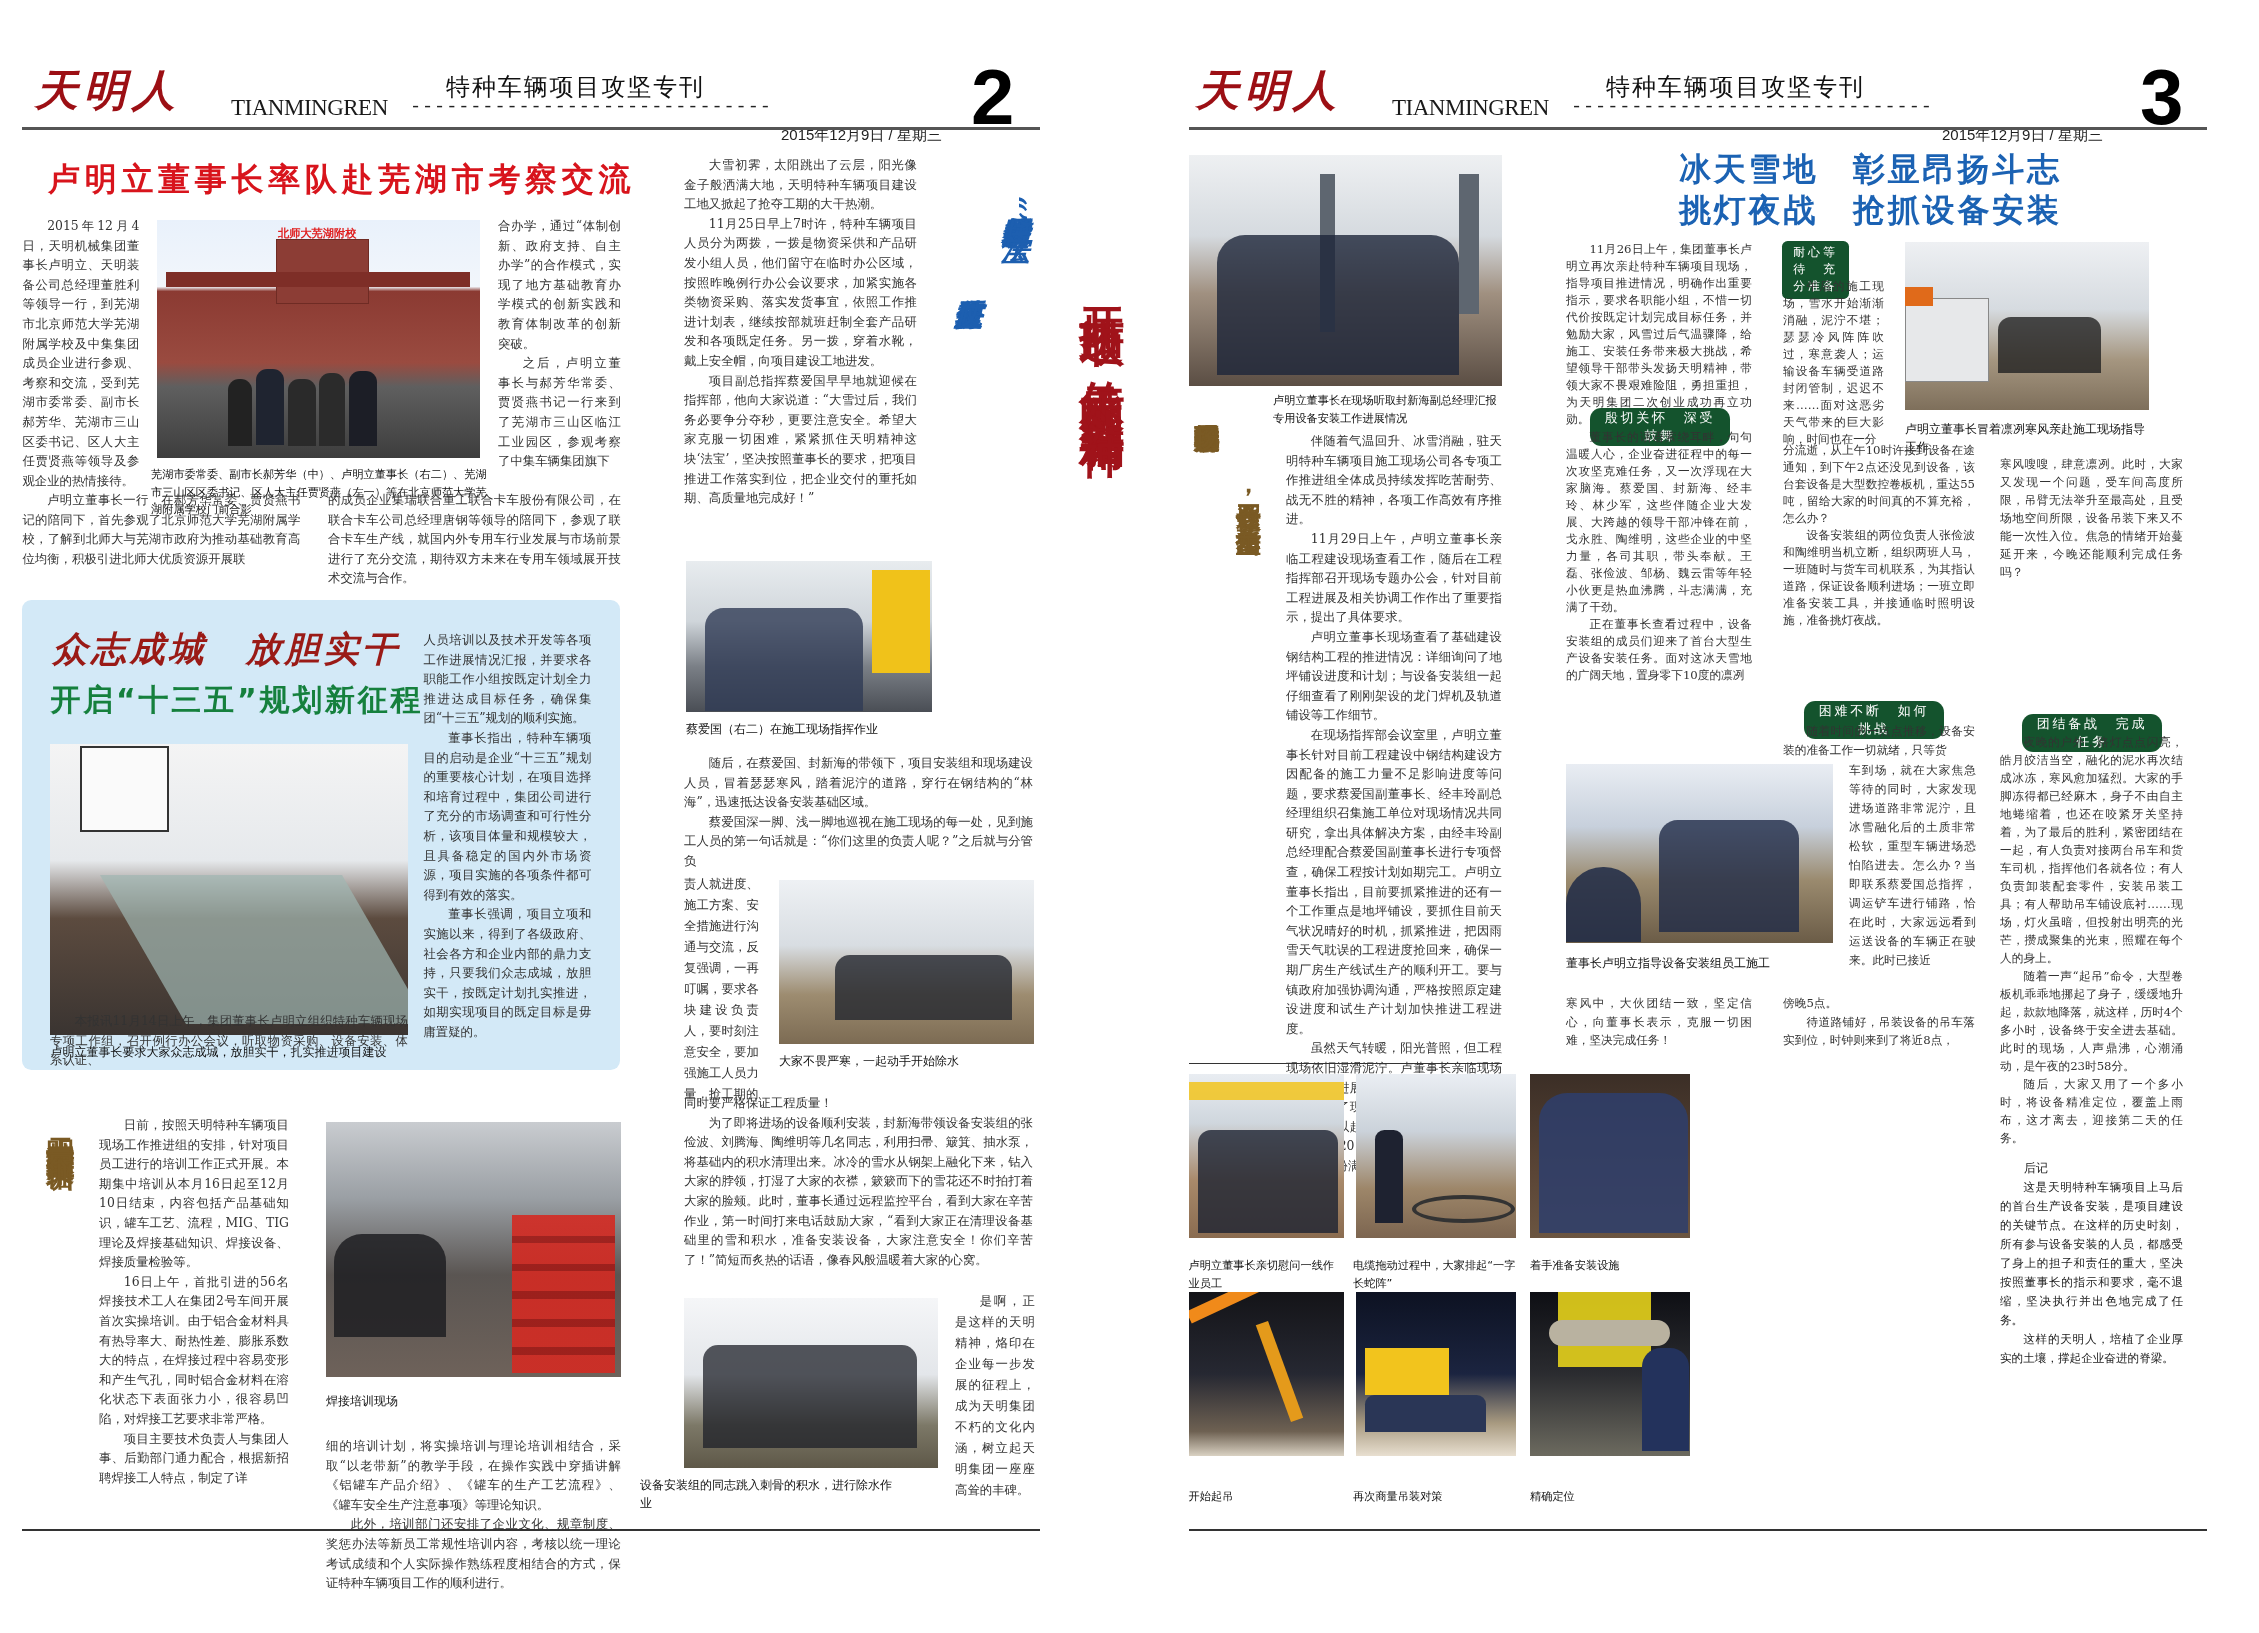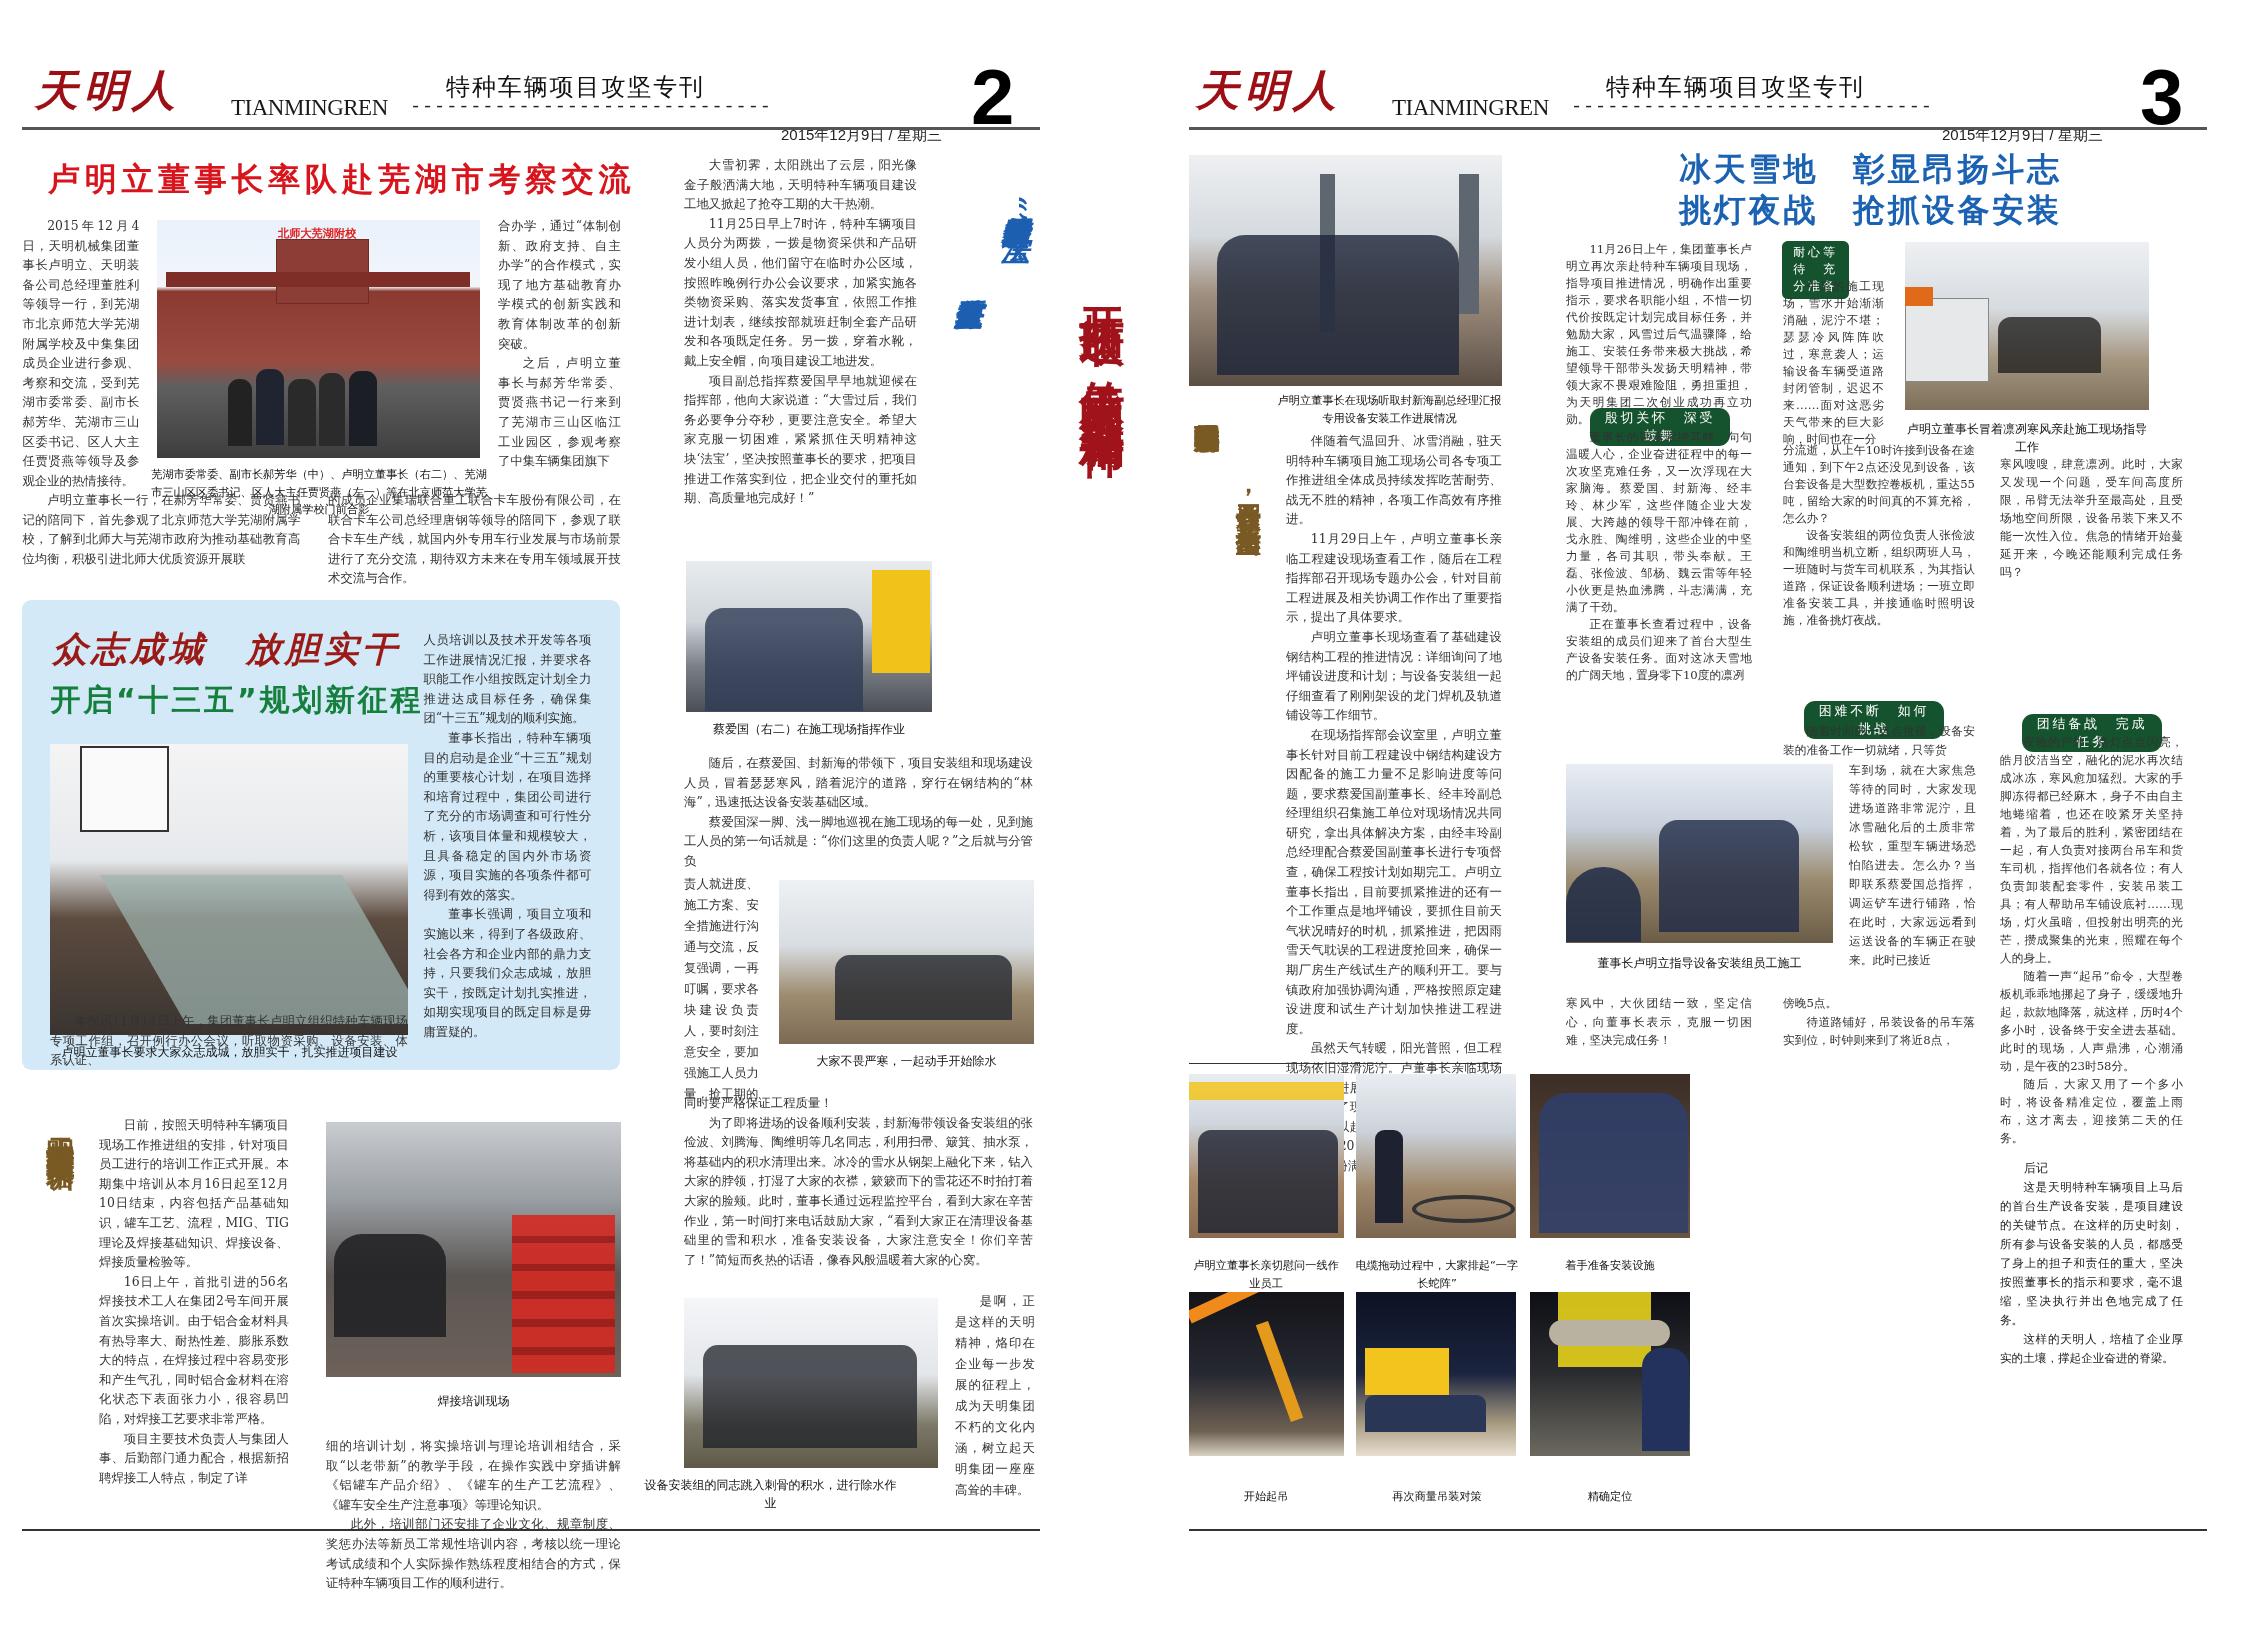--- a/index.html
+++ b/index.html
@@ -14,21 +14,21 @@
   .dashes { position: absolute; top: 41px; font-family: "Liberation Mono", monospace; font-size: 18.6px; color: #222; letter-spacing: 0.9px; }
   .special-title { position: absolute; top: 15px; font-family: "DejaVu Sans", sans-serif; font-size: 24px; color: #111; letter-spacing: 1.9px; }
   .date { position: absolute; top: 43px; font-family: "Liberation Sans", sans-serif; font-size: 15px; color: #222; margin-top: 27px; }
   .page-num { position: absolute; top: 1.9px; font-family: "Liberation Sans", sans-serif; font-weight: bold; font-size: 78px; color: #000; line-height: 1; }
   .rule { position: absolute; height: 2.8px; background: #555; }
   .rule-thin { position: absolute; height: 1.9px; background: #333; }
   .headline-red { position: absolute; font-family: "DejaVu Sans", sans-serif; font-weight: bold; color: #d8141c; letter-spacing: 4.7px; }
   .body-text { position: absolute; font-size: 12.4px; line-height: 19.6px; color: #333; text-align: justify; }
   .body-text p { text-indent: 2em; }
   .photo { position: absolute; overflow: hidden; }
-  .caption { position: absolute; font-family: "DejaVu Sans", sans-serif; font-size: 12px; color: #111; text-align: center; line-height: 17.7px; }
+  .caption { position: absolute; font-family: "DejaVu Sans", sans-serif; font-size: 12px; color: #111; line-height: 17.7px; }
   .vert { position: absolute; writing-mode: vertical-rl; font-family: "DejaVu Sans", sans-serif; font-weight: bold; }
   .blue-box { position: absolute; background: #d3e9f7; border-radius: 9.3px; }
   .tag { position: absolute; background: #14532d; color: #fff; font-family: Liberation Mono, monospace; font-size: 13px; border-radius: 11.2px; padding: 0.9px 11.2px; letter-spacing: 2.8px; text-align: center; }
 </style>
 </head>
 <body>
 
 <div class="page page-left">
   <div class="masthead" style="left:0;width:1053px;">
     <span class="logo" style="left:35px;">天明人</span>

